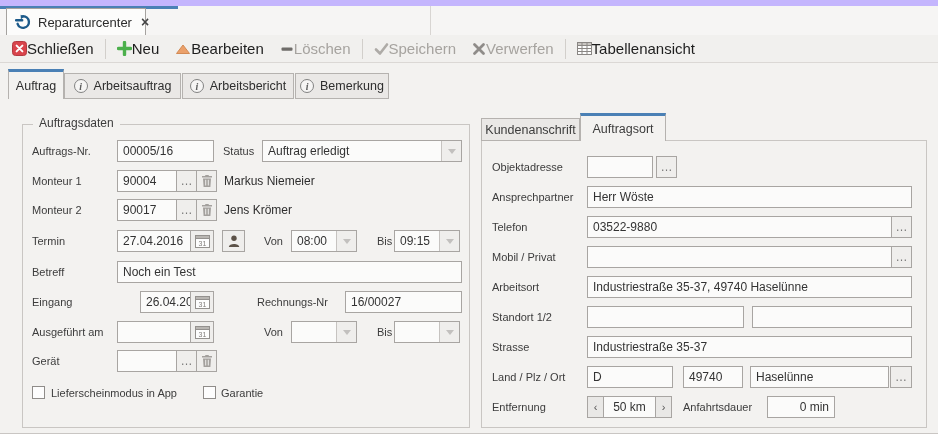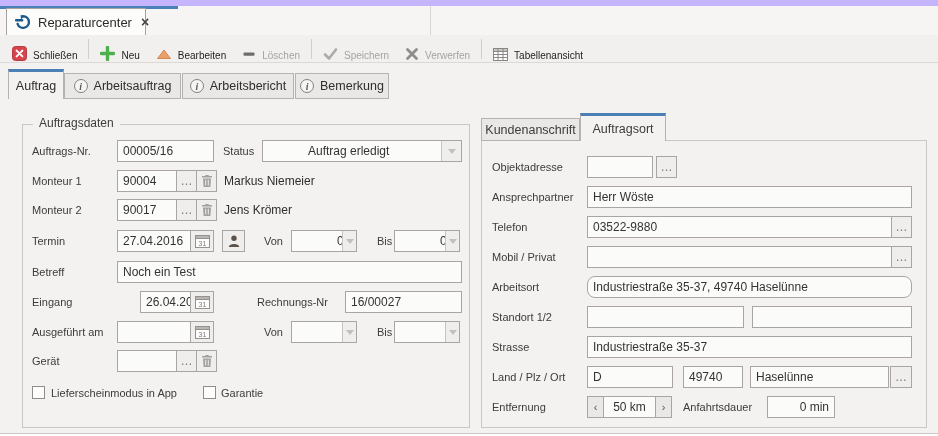--- a/index.html
+++ b/index.html
@@ -13,22 +13,22 @@
   .accent-bar { position:absolute; left:0; top:-1px; width:178px; height:4px; background:#4a80b5; }
   .strip-vline { position:absolute; left:430px; top:0; width:1px; height:29px; background:#d8d5d2; }
   .doc-tab { position:absolute; left:6px; top:2px; width:140px; height:27px; background:#fcfcfb;
              border:1px solid #a5a29f; border-bottom:none; display:flex; align-items:center; gap:7px;
              padding:0 8px; font-size:13px; color:#2b2b2b; }
   .doc-close { font-size:14px; font-weight:bold; color:#444; line-height:1; margin-left:2px; cursor:pointer; }
 
   
   .toolbar { position:absolute; left:0; top:29px; width:938px; height:28px; background:#f1f0ee;
              border-bottom:1px solid #dbd8d5; display:flex; align-items:center; padding-left:4px; }
-  .tbtn { display:inline-flex; align-items:flex-end; gap:6px; height:24px; padding:0 8px;
-          font-size:10px; color:#1e1e1e; cursor:pointer; white-space:nowrap; }
+  .tbtn { display:inline-flex; align-items:center; height:24px; padding:0 8px;
+          font-size:15px; color:#1e1e1e; cursor:pointer; white-space:nowrap; }
   .tbtn.disabled { color:#a6a39f; cursor:default; }
   .tsep { width:1px; height:20px; background:#d2cfcb; margin:0 3px; }
 
   
   .ptab { position:absolute; display:flex; align-items:center; justify-content:center; gap:6px;
           font-size:12.5px; color:#2e2e2e; cursor:pointer; }
   .ptab.inactive { top:67px; height:26px; background:#eae8e6; border:1px solid #b5b2af; }
   .ptab.active-l { left:8px; top:63px; width:56px; height:30px; background:#f3f2f0;
           border:1px solid #b5b2af; border-bottom:none; border-top:3px solid #4a80b5; z-index:3; }
   .info-ic { display:inline-flex; align-items:center; justify-content:center; width:14px; height:14px;
@@ -51,21 +51,21 @@
                  border:1px solid #b5b2af; border-bottom:none; border-top:3px solid #4a80b5; z-index:3;
                  display:flex; align-items:center; justify-content:center; font-size:12.5px; cursor:pointer; }
 
   .lbl { position:absolute; height:22px; line-height:22px; font-size:11px; color:#3c3c3c; white-space:nowrap; }
   .val { position:absolute; height:22px; line-height:22px; font-size:12px; color:#2e2e2e; white-space:nowrap; }
   .inp { position:absolute; height:22px; background:#fbfbfa; border:1px solid #a8a5a2; color:#333;
          font-size:12px; font-family:inherit; padding:0 5px; outline:none; }
   .inp.right { text-align:right; }
   .ebtn { position:absolute; height:22px; background:#efeeec; border:1px solid #a8a5a2; color:#777;
           display:flex; align-items:center; justify-content:center; font-size:12px; cursor:pointer; line-height:1; }
-  .combo { position:absolute; height:22px; background:#fbfbfa; border:1px solid #a8a5a2; display:flex; cursor:pointer;padding-left:40px; }
+  .combo { position:absolute; height:22px; background:#fbfbfa; border:1px solid #a8a5a2; display:flex; cursor:pointer; }
   .combo .txt { flex:1; padding:0 5px; line-height:20px; font-size:12px; color:#333; white-space:nowrap; overflow:hidden; }
   .combo .dd { width:20px; background:#efeeec; border-left:1px solid #c6c3c0; display:flex;
                align-items:center; justify-content:center; }
   .chev { width:0; height:0; border-left:4px solid transparent; border-right:4px solid transparent;
           border-top:5px solid #c2c0be; }
   .chk { position:absolute; width:13px; height:13px; background:#fdfdfd; border:1px solid #8f8c89; cursor:pointer; }
   .spinb { position:absolute; width:17px; height:22px; background:#e9e8e6; border:1px solid #a8a5a2;
            display:flex; align-items:center; justify-content:center; color:#555; font-size:11px; cursor:pointer; }
   .center { text-align:center; }
 </style>
@@ -334,21 +334,21 @@
       <span>…</span>
     </span>
 
   <span class="lbl" style="left:492px;top:240px">Mobil / Privat</span>
   <input class="inp" style="left: 587px; top: 240px; width: 305px;" value="">
   <span class="ebtn" style="left:891px;top:240px;width:21px">
       <span>…</span>
     </span>
 
   <span class="lbl" style="left:492px;top:270px">Arbeitsort</span>
-  <input class="inp" style="left: 587px; top: 270px; width: 325px; border-radius: 8px;" value="Industriestraße 35-37, 49740 Haselünne">
+  <input class="inp" style="left: 587px; top: 270px; width: 325px;" value="Industriestraße 35-37, 49740 Haselünne">
 
   <span class="lbl" style="left:492px;top:300px">Standort 1/2</span>
   <input class="inp" style="left: 587px; top: 300px; width: 157px;" value="">
   <input class="inp" style="left: 752px; top: 300px; width: 160px;" value="">
 
   <span class="lbl" style="left:492px;top:330px">Strasse</span>
   <input class="inp" style="left: 587px; top: 330px; width: 325px;" value="Industriestraße 35-37">
 
   <span class="lbl" style="left:492px;top:360px">Land / Plz / Ort</span>
   <input class="inp" style="left: 587px; top: 360px; width: 86px;" value="D">

